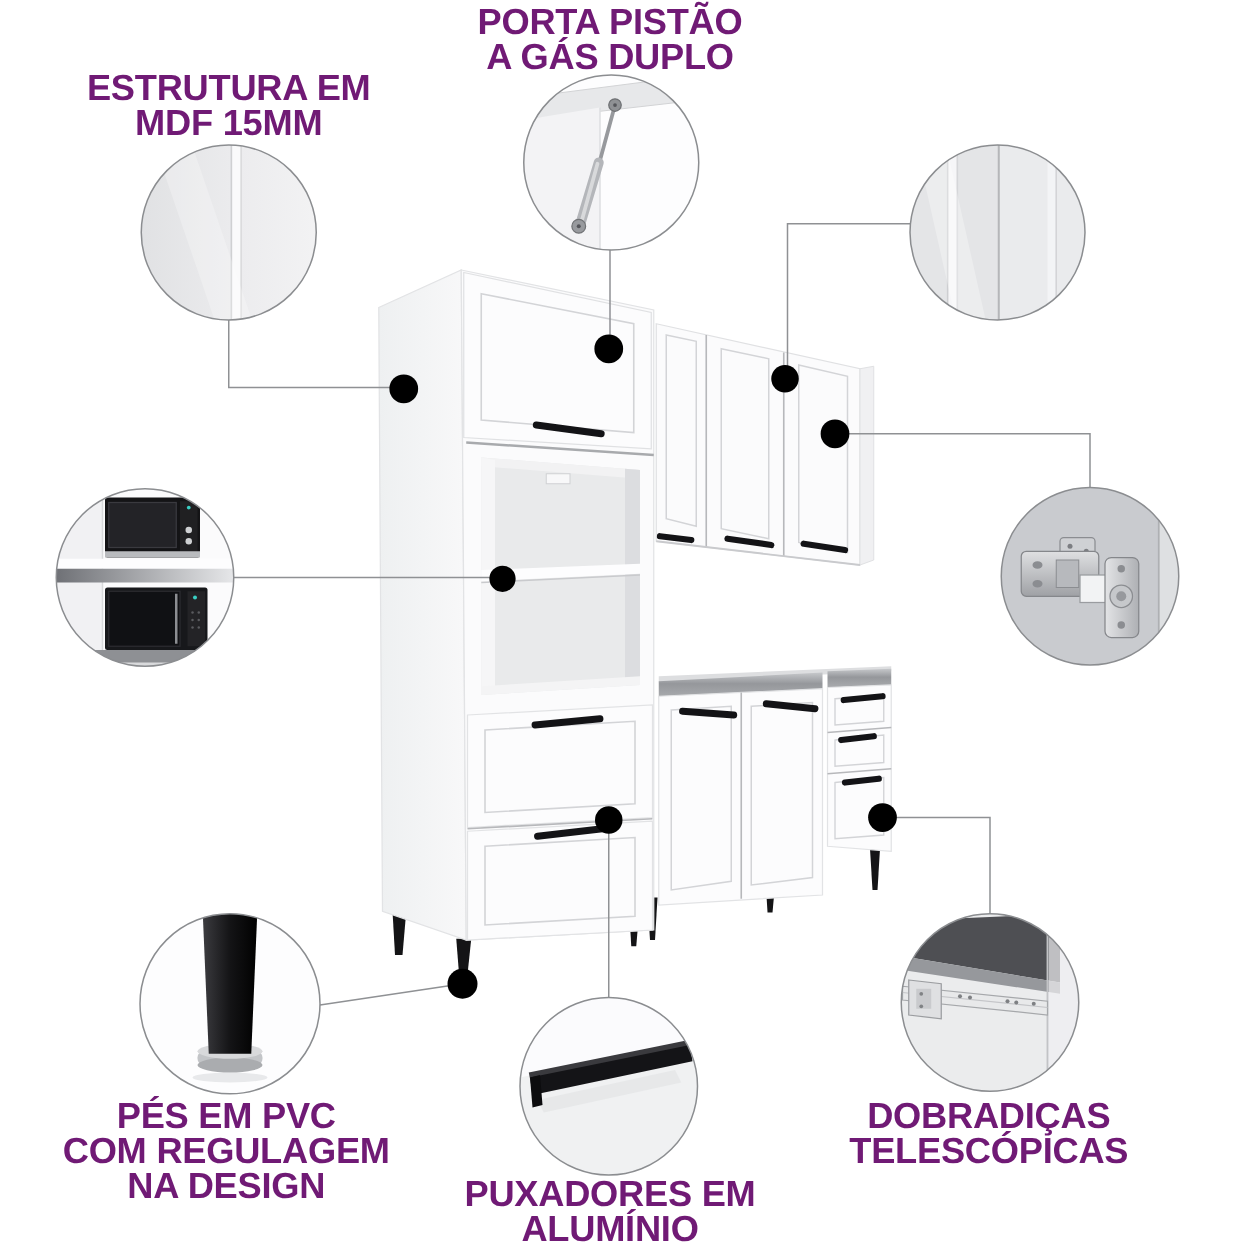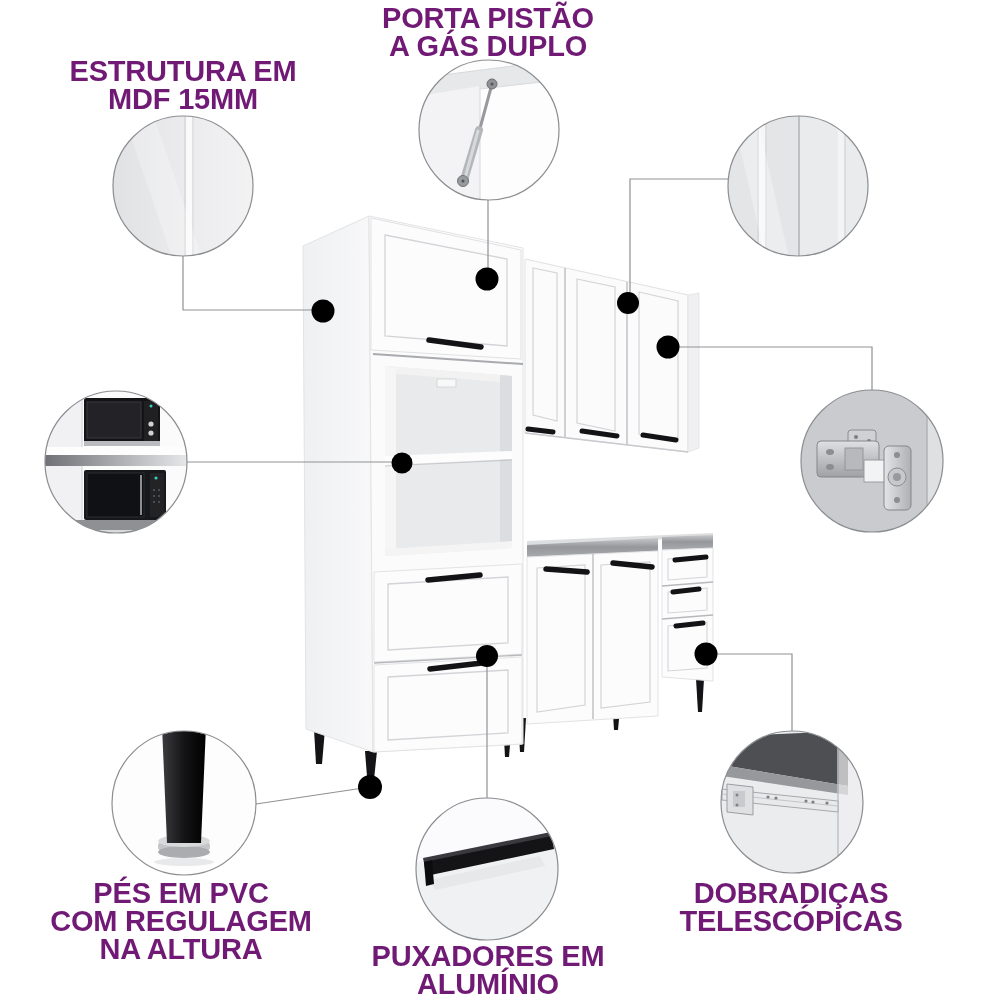--- a/index.html
+++ b/index.html
@@ -327,19 +327,19 @@
     </g>
   </g>
 </svg>
 
   <div class="label" style="left:183px;top:57px;">ESTRUTURA EM
 MDF 15MM</div>
   <div class="label" style="left:488px;top:4px;">PORTA PISTÃO
 A GÁS DUPLO</div>
   <div class="label" style="left:181px;top:879px;">PÉS EM PVC
 COM REGULAGEM
-NA ALTURA</div>
+NA DESIGN</div>
   <div class="label" style="left:488px;top:942px;text-align:center;">PUXADORES EM
 ALUMÍNIO</div>
   <div class="label" style="left:791px;top:879px;">DOBRADIÇAS
 TELESCÓPICAS</div>
 
 </div>
 
 </body></html>

